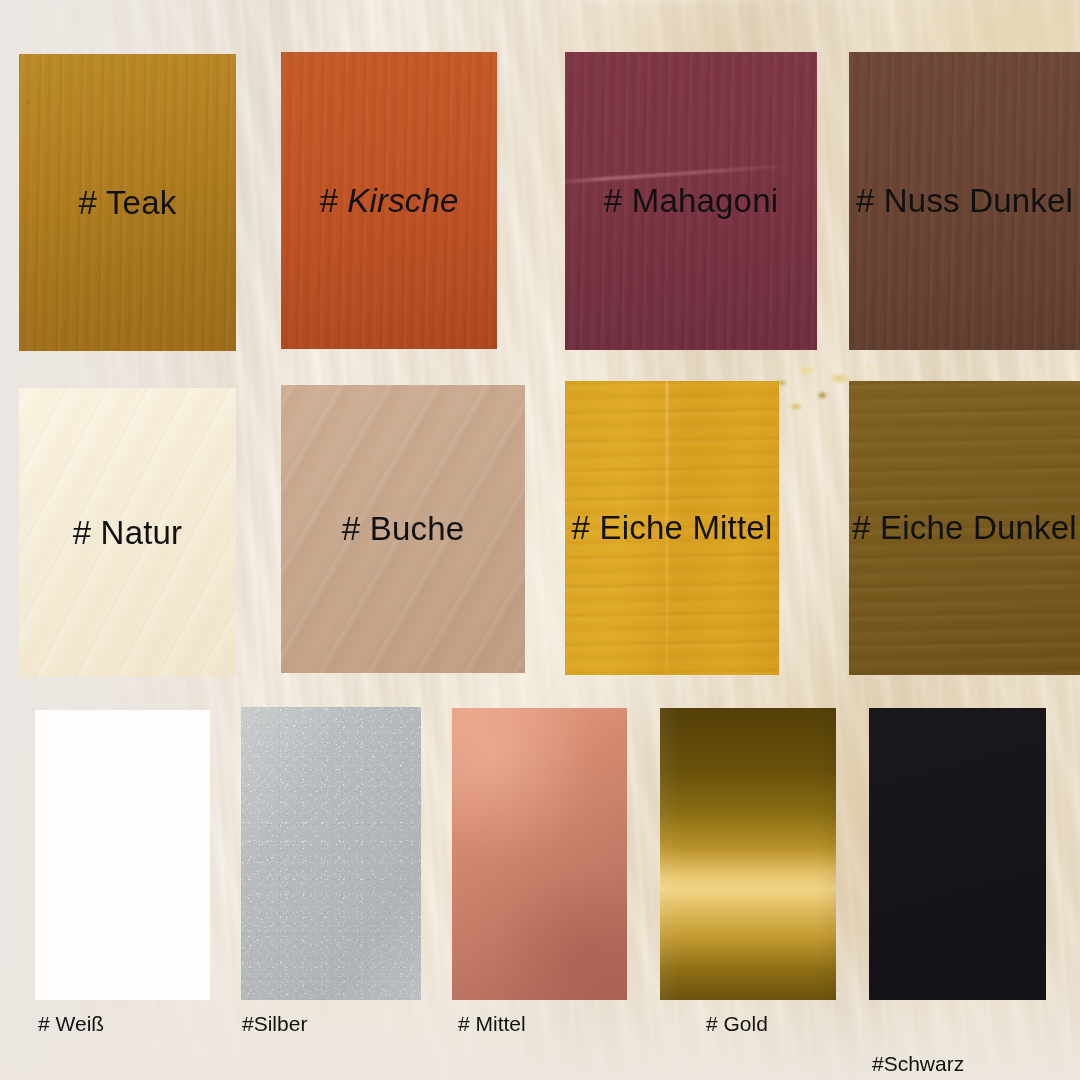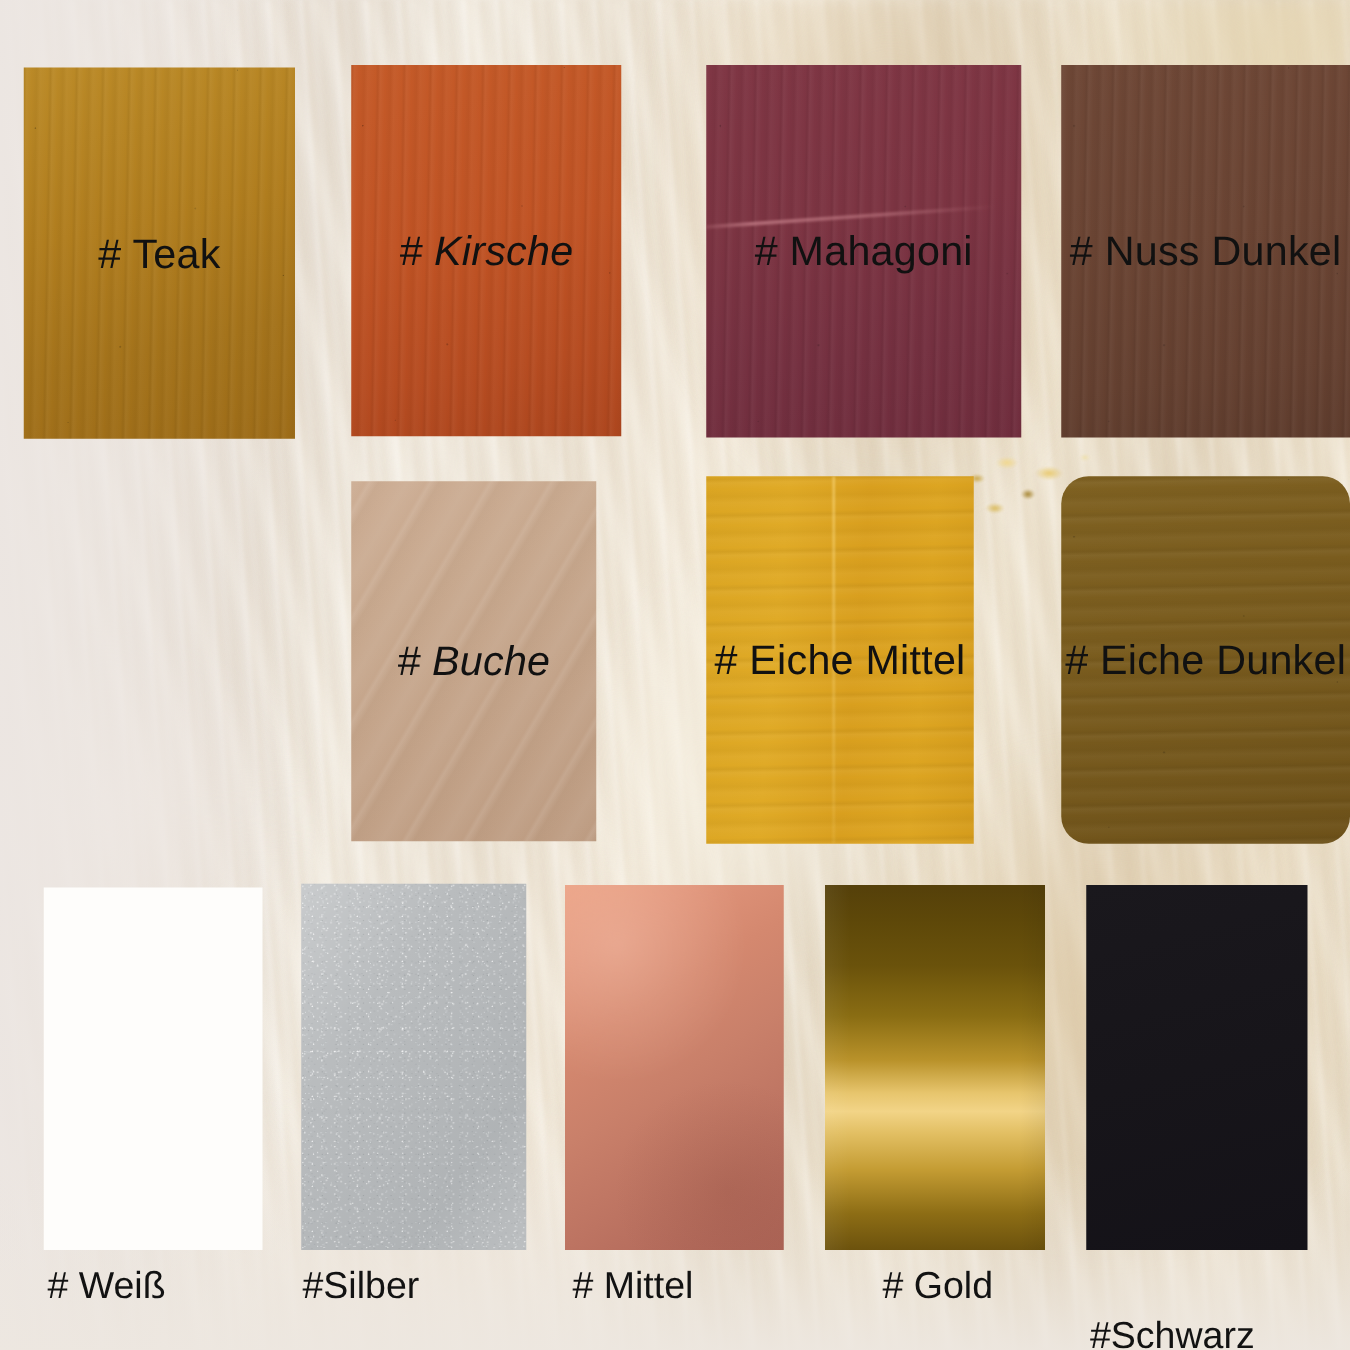--- a/index.html
+++ b/index.html
@@ -120,21 +120,21 @@
     font-size: 33px;
     font-weight: 400;
     letter-spacing: .2px;
     white-space: nowrap;
     font-family: "Liberation Sans", sans-serif;
   }
   .label-below {
     position: absolute;
     z-index: 5;
     color: #121212;
-    font-size: 30px;
+    font-size: 21px;
     white-space: nowrap;
     font-family: "Liberation Sans", sans-serif;
   }
 
   
   .grain-h {
     background:
       repeating-linear-gradient(91deg,
         rgba(0,0,0,0.00) 0px,
         rgba(0,0,0,0.055) 2px,
@@ -240,42 +240,50 @@
   </div>
 
   <div class="swatch" style="left:849px; top:52px; width:231px; height:298px;
               background:
                 linear-gradient(172deg, #6e4736 0%, #6a4433 45%, #644030 80%, #5e3c2d 100%);">
     <div class="tex grain-h"></div>
     <div class="tex speckle"></div>
     <span class="label"># Nuss Dunkel</span>
   </div>
 
-
-  <div class="swatch" style="left:281px; top:385px; width:196px; height:288px;
-              background:
-                linear-gradient(152deg, #cdae95 0%, #c8a98f 30%, #c3a389 62%, #bd9c82 100%); font-style: italic;">
+  <div class="swatch" style="left:19px; top:388px; width:217px; height:289px;
+              background:
+                linear-gradient(150deg, #fbf4e2 0%, #f7eeda 35%, #f4ead3 65%, #f1e6cd 100%);">
+    <div class="tex" style="background:repeating-linear-gradient(118deg,
+                  rgba(0,0,0,0) 0px, rgba(198,178,128,0.10) 2px, rgba(255,255,255,0.2) 5px,
+                  rgba(0,0,0,0) 14px, rgba(198,178,128,0.07) 24px, rgba(0,0,0,0) 36px); opacity:.8;"></div>
+    <span class="label"># Natur</span>
+  </div>
+
+  <div class="swatch" style="left:281px; top:385px; width:244px; height:288px;
+              background:
+                linear-gradient(152deg, #cdae95 0%, #c8a98f 30%, #c3a389 62%, #bd9c82 100%);">
     <div class="tex" style="background:repeating-linear-gradient(120deg,
                   rgba(0,0,0,0) 0px, rgba(255,255,255,0.10) 3px, rgba(130,100,70,0.06) 9px,
                   rgba(0,0,0,0) 18px, rgba(255,255,255,0.06) 29px, rgba(0,0,0,0) 42px); opacity:.85;"></div>
     <span class="label"># Buche</span>
   </div>
 
   <div class="swatch" style="left:565px; top:381px; width:214px; height:294px;
               background:
                 linear-gradient(95deg, #dba522 0%, #e0aa26 28%, #d99f1e 55%, #dda521 78%, #d59c1c 100%);">
     <div class="tex grain-v"></div>
     <div style="position:absolute; left:47%; top:0; width:2px; height:100%;
                 background:linear-gradient(180deg, rgba(255,225,140,.55), rgba(255,225,140,.15)); filter:blur(1px);"></div>
     <span class="label"># Eiche Mittel</span>
   </div>
 
   <div class="swatch" style="left:849px; top:381px; width:231px; height:294px;
               background:
-                linear-gradient(160deg, #7f6121 0%, #7a5c1e 38%, #74571c 70%, #6d5119 100%); border-radius: 22px;">
+                linear-gradient(160deg, #7f6121 0%, #7a5c1e 38%, #74571c 70%, #6d5119 100%);">
     <div class="tex grain-v"></div>
     <div class="tex speckle"></div>
     <span class="label"># Eiche Dunkel</span>
   </div>
 
   <div class="swatch" style="left:35px; top:710px; width:175px; height:290px; background:#fefdfb;">
   </div>
   <span class="label-below" style="left:38px; top:1012px;"># Weiß</span>
 
   <div class="swatch glitter" style="left:241px; top:707px; width:180px; height:293px;">

